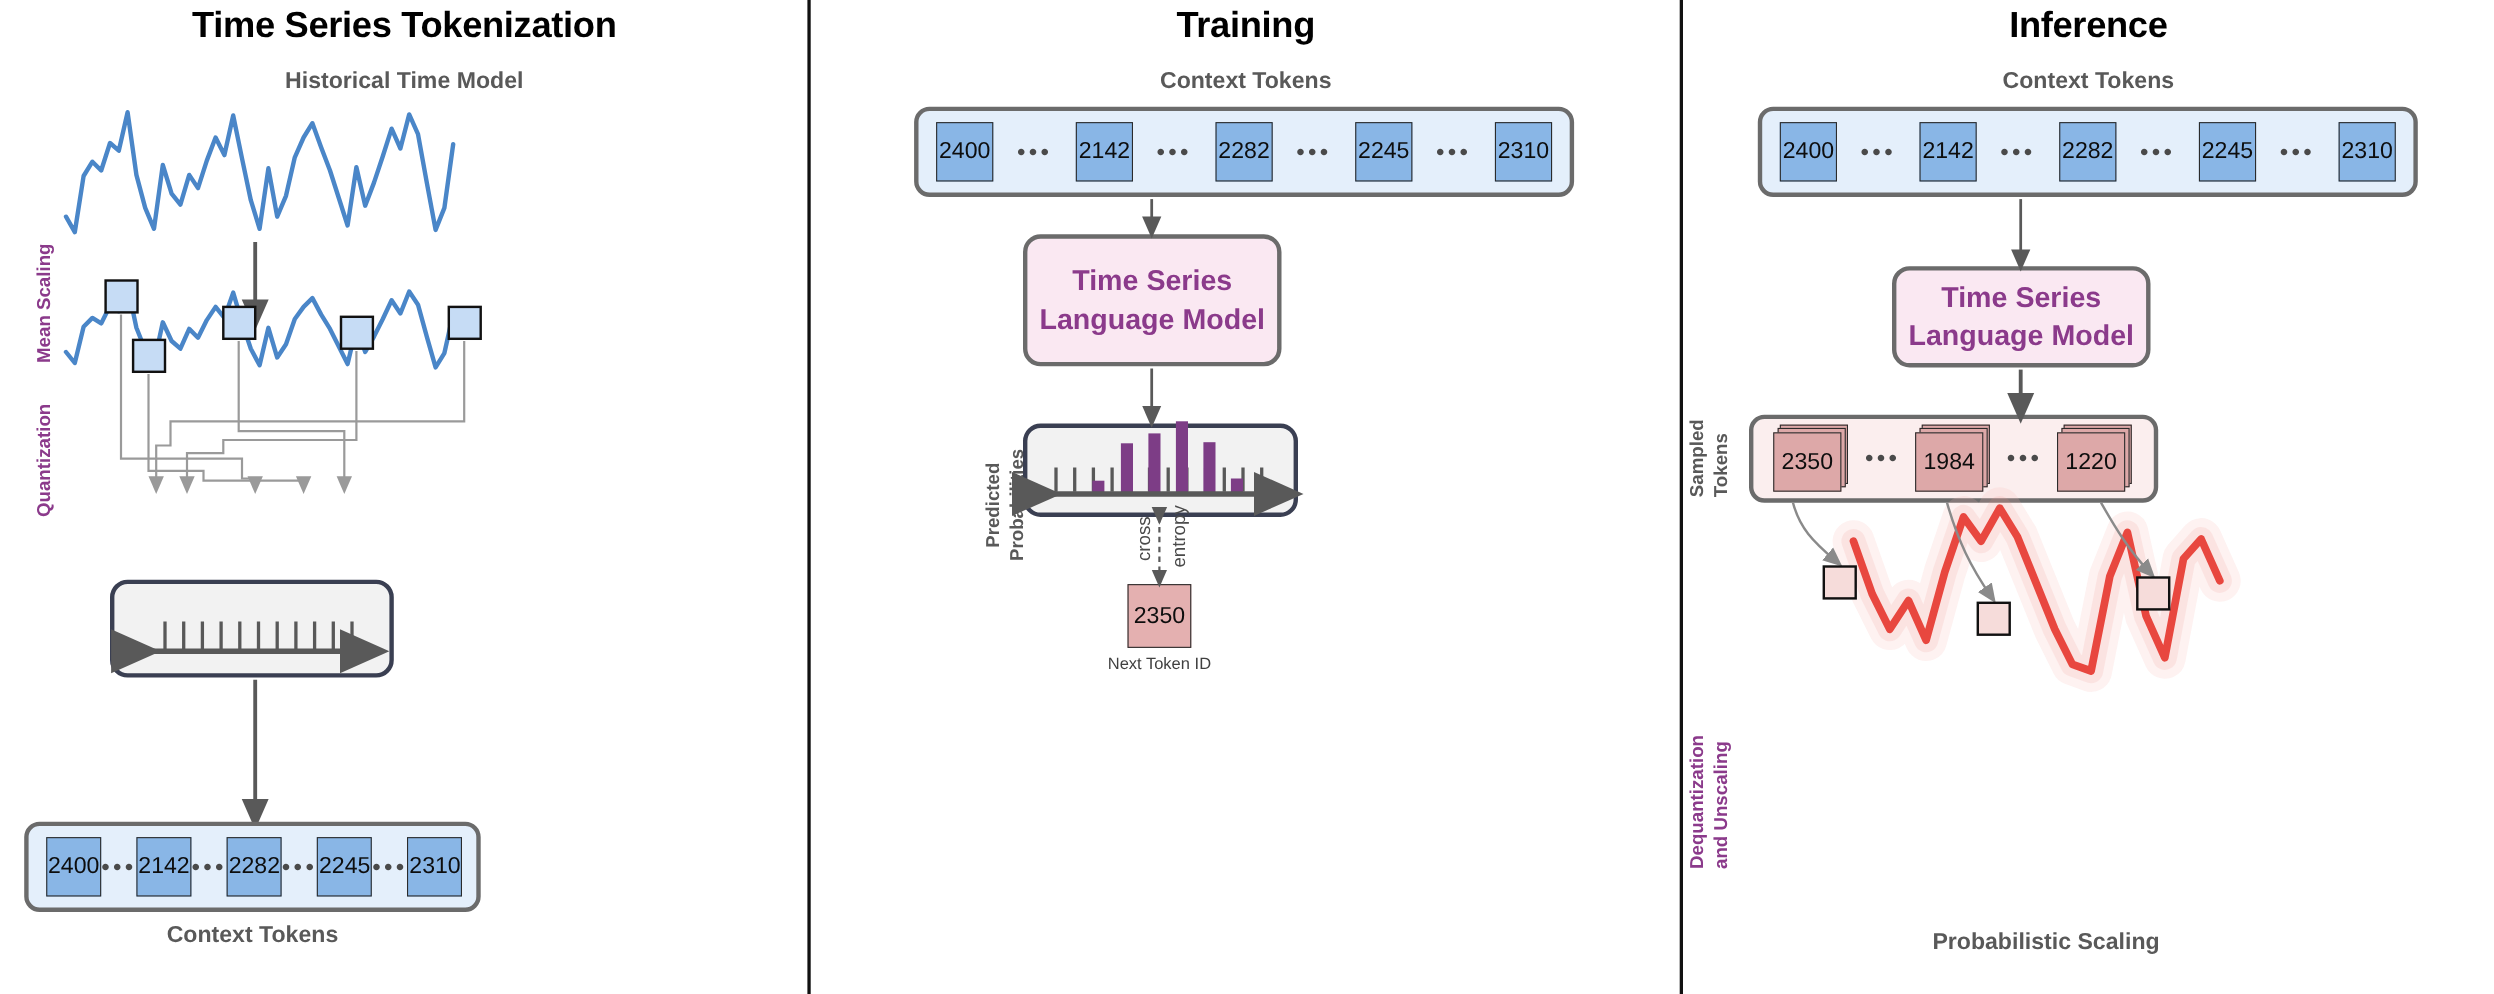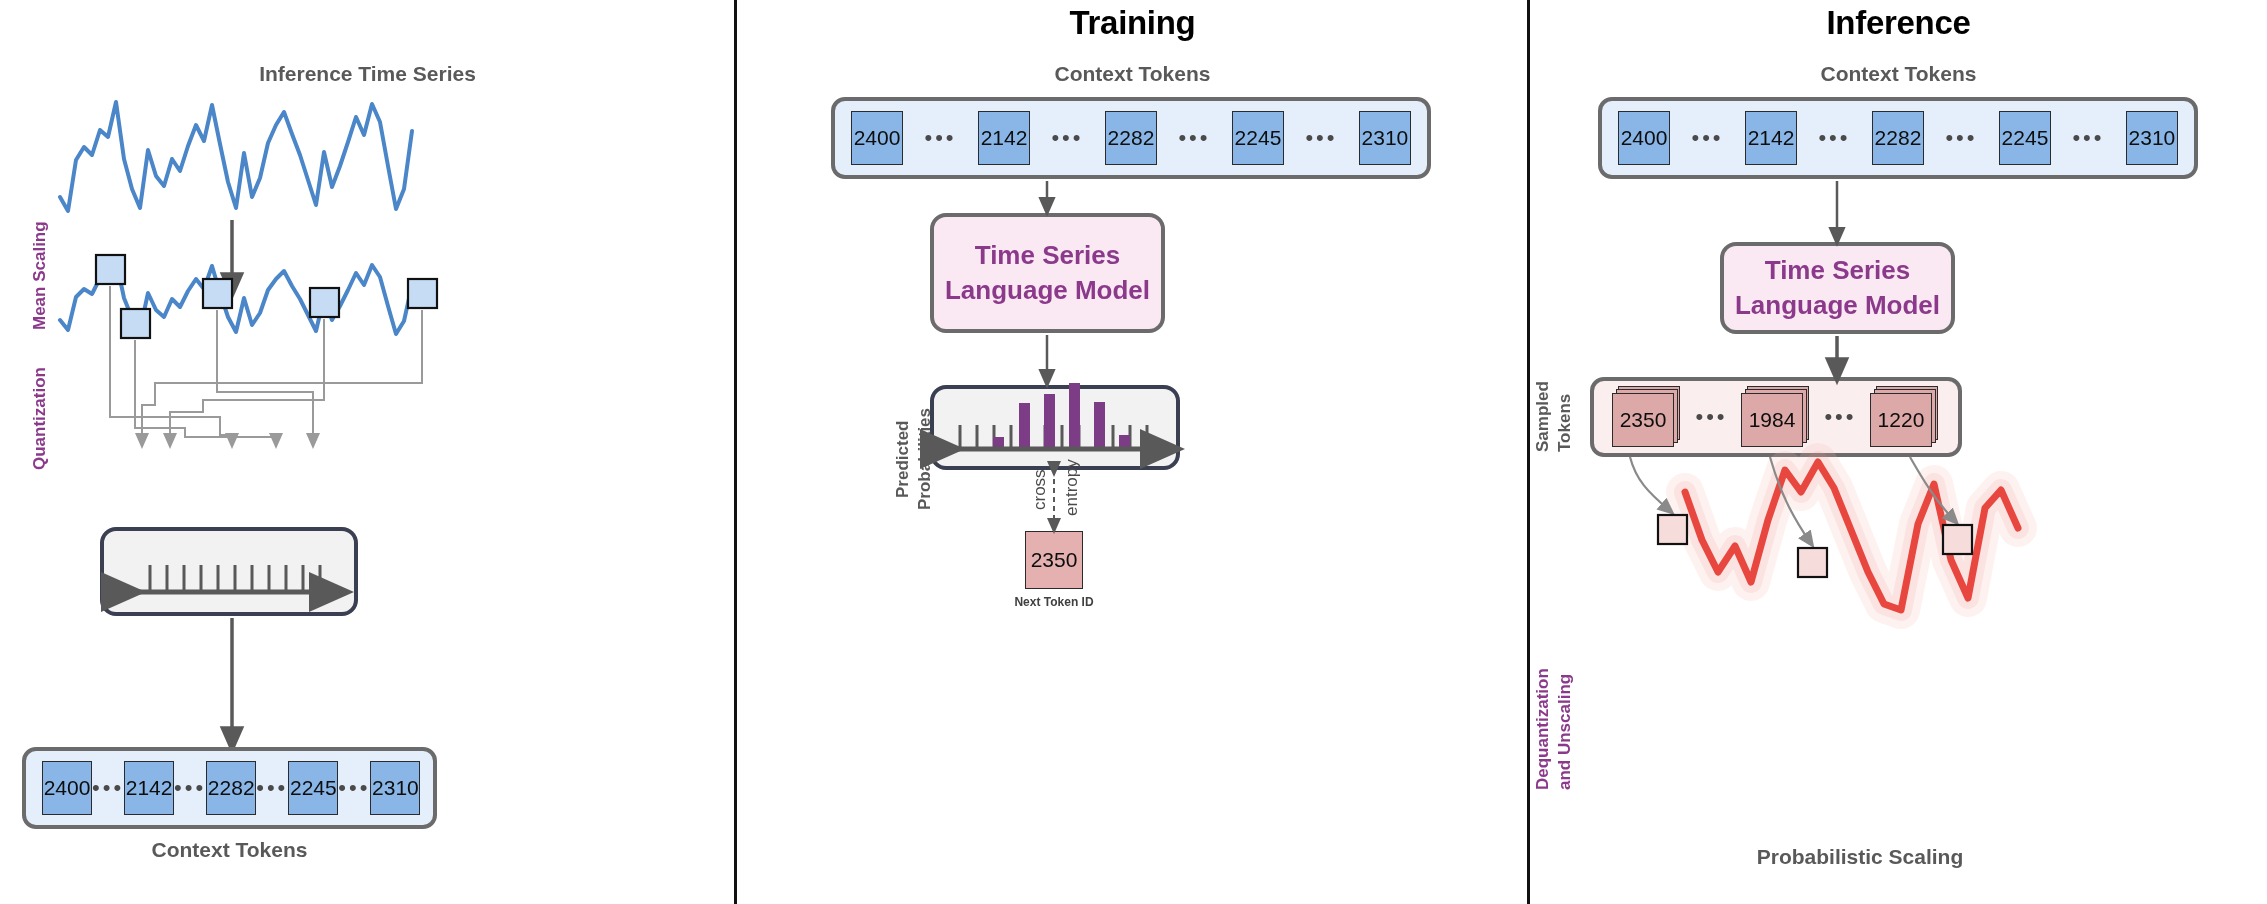--- a/index.html
+++ b/index.html
@@ -22,21 +22,21 @@
     font-size:33px;font-weight:bold;color:#000000;letter-spacing:-0.3px;
   }
 
   .section-caption{
     position:absolute;text-align:center;
     font-size:21px;font-weight:bold;color:#595959;
   }
 
   .small-caption{
     position:absolute;text-align:center;
-    font-size:12px;font-weight:bold;color:#404040;
+    font-size:15px;font-weight:normal;color:#404040;
   }
 
   
   .vlabel{
     position:absolute;transform-origin:left top;
     transform:rotate(-90deg);white-space:nowrap;
     font-size:17px;font-weight:bold;
   }
   .vlabel.purple{color:#8b3a8b;}
   .vlabel.gray{color:#595959;}
@@ -104,22 +104,23 @@
   .ce-label{
     position:absolute;font-size:17px;color:#4a4a4a;
     transform-origin:left top;transform:rotate(-90deg);white-space:nowrap;
   }
 </style>
 </head>
 <body>
 
 <div class="panel" id="panel-tokenization">
 
-
-  <div class="section-caption" style="left:0;top:62px;width:735px;">Inference Time Series</div>
+  <div class="panel-title">Time Series Tokenization</div>
+
+  <div class="section-caption" style="left:0;top:62px;width:735px;">Historical Time Model</div>
 
   <div class="vlabel purple" style="left:30px;top:330px;">Mean Scaling</div>
 
   <div class="vlabel purple" style="left:30px;top:470px;">Quantization</div>
 
   <svg class="svg-layer" viewBox="0 0 735 904" preserveAspectRatio="none" aria-hidden="true">
     <defs>
       <marker id="ah-dark" markerWidth="9" markerHeight="9" refX="4.5" refY="4.5" orient="auto">
         <path d="M0,1 L8,4.5 L0,8 z" fill="#595959"></path>
       </marker>

